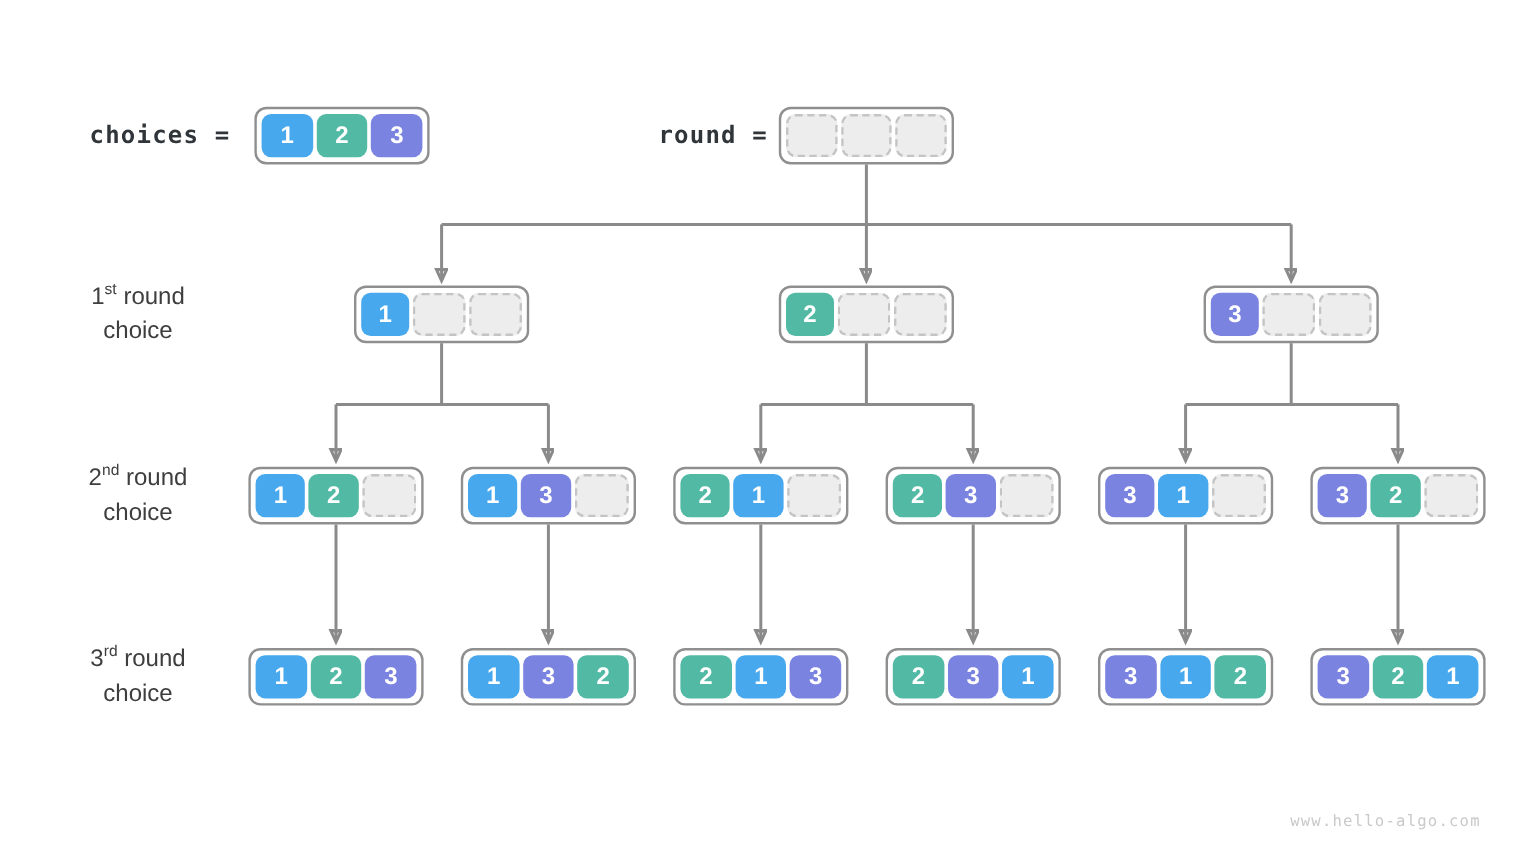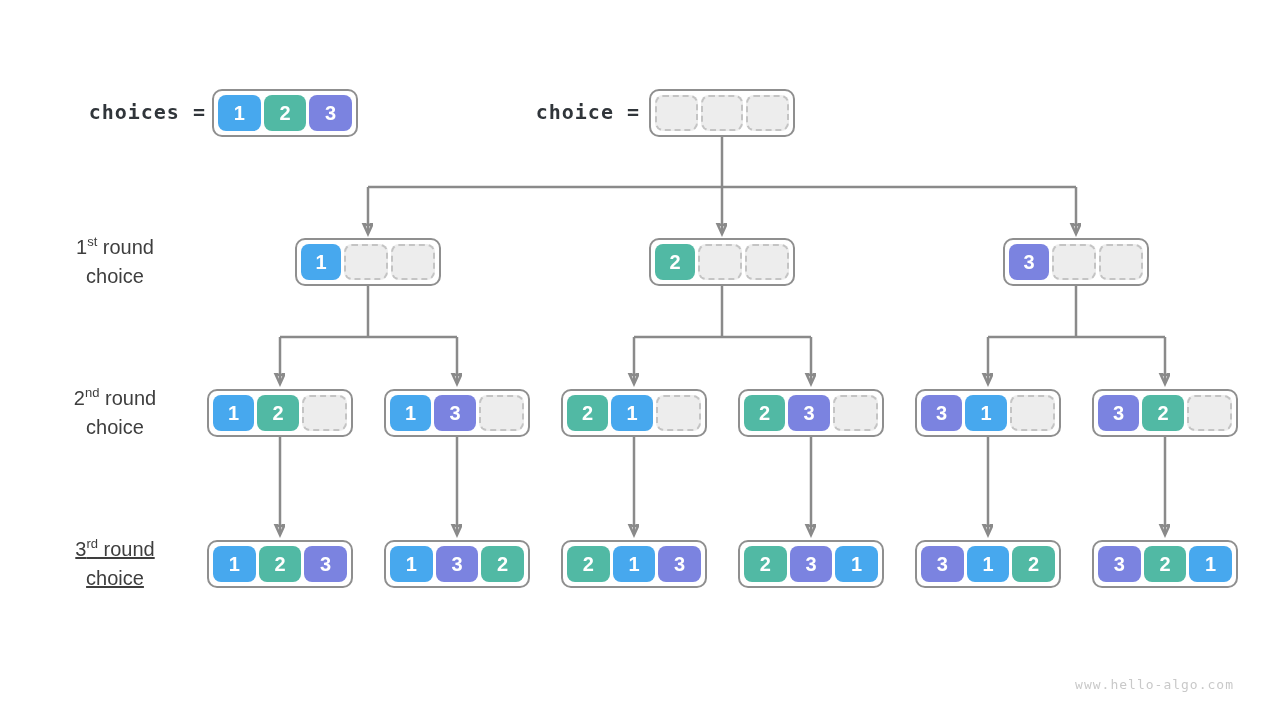--- a/index.html
+++ b/index.html
@@ -25,30 +25,30 @@
   .cell.empty{
     background:var(--empty-fill);
     border:2px dashed var(--empty-border);
   }
   .code-label{
     position:absolute;z-index:2;top:99px;
     font-family:"DejaVu Sans Mono",monospace;
     font-weight:bold;font-size:20px;line-height:26px;
     color:var(--code);text-align:right;letter-spacing:1px;
   }
-  #choices-label{left:30px;width:176px;}
+  #choices-label{left:16px;width:176px;}
   #state-label{left:468px;width:172px;}
   .row-label{
     position:absolute;z-index:2;left:30px;width:170px;text-align:center;
     font-size:20px;line-height:29px;color:var(--label);
   }
   .row-label sup{font-size:13px;line-height:0;margin-top:48px;}
   #row-label-1{top:233px;}
   #row-label-2{top:384px;}
-  #row-label-3{top:535px;text-decoration:underline;}
+  #row-label-3{top:535px;}
   .watermark{
     position:absolute;z-index:2;right:46px;top:677px;
     font-family:"DejaVu Sans Mono",monospace;font-size:13px;
     color:var(--watermark);letter-spacing:1px;
   }
 </style>
 </head>
 <body>
 
 <div class="canvas">
@@ -81,21 +81,21 @@
         <path d="M457 437 V533" marker-end="url(#arw)"></path>
         <path d="M634 437 V533" marker-end="url(#arw)"></path>
         <path d="M811 437 V533" marker-end="url(#arw)"></path>
         <path d="M988 437 V533" marker-end="url(#arw)"></path>
         <path d="M1165 437 V533" marker-end="url(#arw)"></path>
       </g>
   </svg>
 
   <div class="code-label" id="choices-label">choices =</div>
 
-  <div class="code-label" id="state-label">choice =</div>
+  <div class="code-label" id="state-label">round =</div>
 
   <div class="row-label" id="row-label-1">
     <span>1</span><sup>st</sup><span> round</span><br>
     <span>choice</span>
   </div>
 
   <div class="row-label" id="row-label-2">
     <span>2</span><sup>nd</sup><span> round</span><br>
     <span>choice</span>
   </div>

